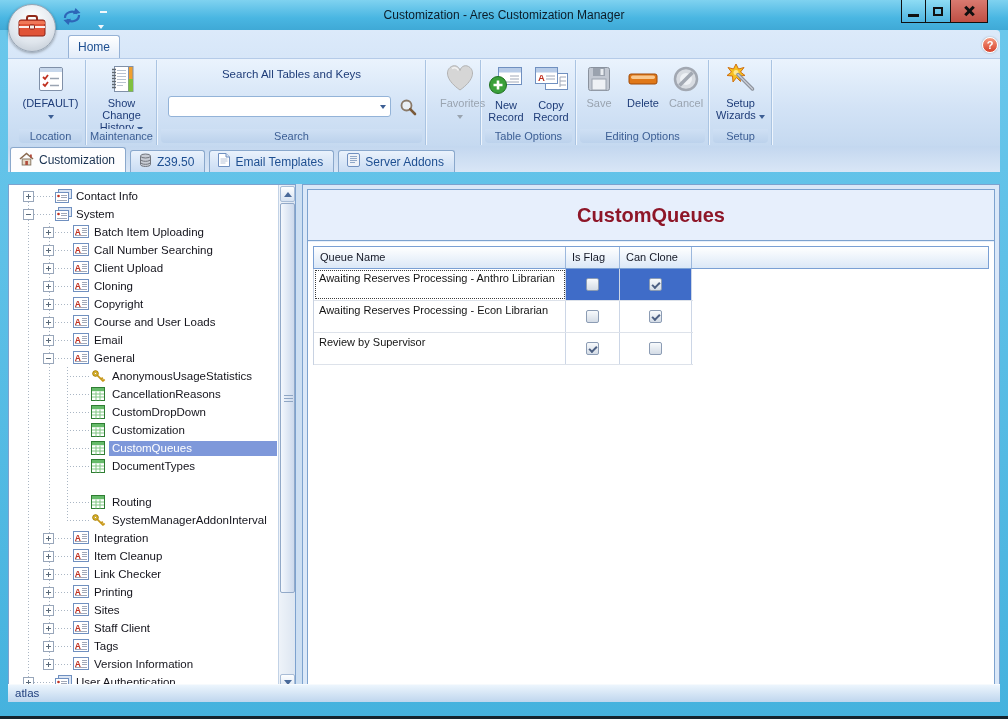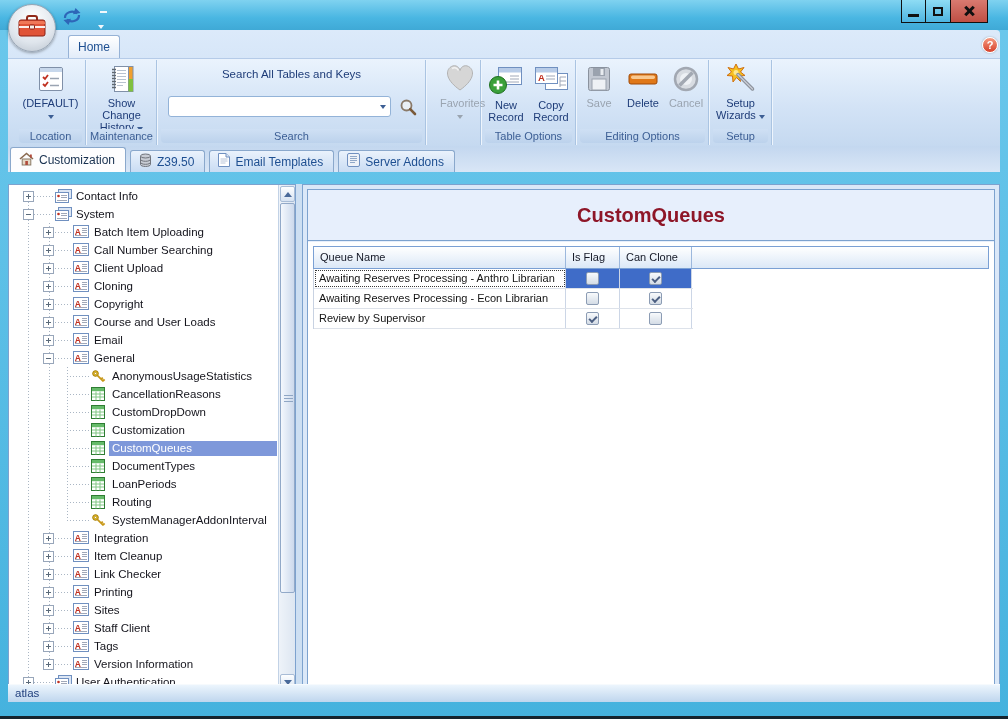--- a/index.html
+++ b/index.html
@@ -78,38 +78,39 @@
   
   .right-panel { position:absolute; left:294px; top:0; width:698px; height:508px; background:#dbe8f8; border:1px solid #7da2ce; }
   .rp-inner { position:absolute; inset:4px; border:1px solid #7da2ce; background:#e7effc; }
   .rp-title { height:51px; border-bottom:1px solid #7da2ce; display:flex; align-items:center; justify-content:center; font-size:20px; font-weight:bold; color:#8e1628; }
   .rp-body { position:absolute; left:0; right:0; top:52px; bottom:0; background:#fff; padding:4px 5px; }
 
   .grid-header { display:flex; height:23px; border:1px solid #7aa0d4; }
   .ghcell { height:100%; background:linear-gradient(#ffffff,#dbe8f7); border-right:1px solid #9cb8dd; font-size:11px; color:#141826; padding:4px 0 0 6px; }
   .ghcell:last-child { border-right:none; }
   .grid-rows { width:380px; border-left:1px solid #c8d2e2; }
-  .grow { display:flex; height:20px; border-bottom:1px solid #dde2ea; }
+  .grow { display:flex; height:32px; border-bottom:1px solid #dde2ea; }
   .gcell { height:100%; border-right:1px solid #ccd6e6; font-size:11px; color:#141414; padding:3px 0 0 5px; white-space:nowrap; overflow:hidden; display:block; }
   .gcell.cbcell { display:flex; align-items:center; justify-content:center; padding:0; }
   .gcell.selblue { background:#3f6cc8; }
   .gcell.focus { outline:1px dotted #3a3a3a; outline-offset:-2px; }
   .cb { width:13px; height:13px; border:1px solid #8c9cb4; border-radius:2px; background:linear-gradient(#f8fafc,#d4dce6); position:relative; }
   .cb.checked::after { content:''; position:absolute; left:2px; top:2.5px; width:6px; height:3px; border-left:2px solid #4c5f82; border-bottom:2px solid #4c5f82; transform:rotate(-45deg); }
 
   
   .statusbar { position:absolute; left:8px; top:684px; width:992px; height:18px; background:linear-gradient(#ecf5fd,#bfd6ee); border-top:1px solid #f6fafd; font-size:11.5px; color:#1f3e7c; padding:2px 0 0 7px; }
   .frame-dark { position:absolute; left:0; top:716px; width:1008px; height:3px; background:#15242e; }
 </style>
 </head>
 <body>
 
 <div class="window">
 
   <div class="titlebar">
+    <div class="title-text">Customization - Ares Customization Manager</div>
     <div class="winbtns">
       <div class="winbtn">
           <div class="glyph-min"></div>
         </div>
       <div class="winbtn">
           <div class="glyph-max"></div>
         </div>
       <div class="winbtn close">
           <div class="glyph-x"></div>
         </div>
@@ -457,29 +458,20 @@
             <span class="lbl selected" style="left: 100px; width: 168px;">CustomQueues</span>
           </div>
           <div class="tree-row" style="top: 272px;">
             <div class="hstub" style="left: 58px; width: 24px;"></div>
             <span class="tree-ic" style="left: 82px;"><svg width="14" height="14" viewBox="0 0 14 14">
                 <rect x="0.5" y="0.5" width="13" height="13" fill="#fff" stroke="#2e7d32"></rect>
                 <rect x="1" y="1" width="12" height="3.2" fill="#66bb6a"></rect>
                 <path d="M1 7h12M1 10h12M5 4.5v9M9 4.5v9" stroke="#81c784" fill="none"></path>
               </svg></span>
             <span class="lbl" style="left: 100px;">DocumentTypes</span>
-          </div>
-          <div class="tree-row" style="top: 290px;">
-            <div class="hstub" style="left: 58px; width: 24px;"></div>
-            <span class="tree-ic" style="left: 82px;"><svg width="14" height="14" viewBox="0 0 14 14">
-                <rect x="0.5" y="0.5" width="13" height="13" fill="#fff" stroke="#2e7d32"></rect>
-                <rect x="1" y="1" width="12" height="3.2" fill="#66bb6a"></rect>
-                <path d="M1 7h12M1 10h12M5 4.5v9M9 4.5v9" stroke="#81c784" fill="none"></path>
-              </svg></span>
-            <span class="lbl" style="left: 100px;">LoanPeriods</span>
           </div>
           <div class="tree-row" style="top: 326px;">
             <div class="hstub" style="left: 58px; width: 24px;"></div>
             <span class="tree-ic" style="left: 82px;"><svg width="15" height="15" viewBox="0 0 15 15">
                 <circle cx="4.5" cy="4.5" r="2.8" fill="#e8c030" stroke="#a07800"></circle>
                 <circle cx="4.5" cy="4.5" r="1.1" fill="#fff" stroke="#a07800" stroke-width="0.6"></circle>
                 <path d="M6.6 6.6 L12.4 12.4 M10.2 10.2 L11.8 8.6 M12 12 L13.6 10.4" stroke="#c89818" stroke-width="1.8" fill="none"></path>
               </svg></span>
             <span class="lbl" style="left: 100px;">SystemManagerAddonInterval</span>
           </div>

